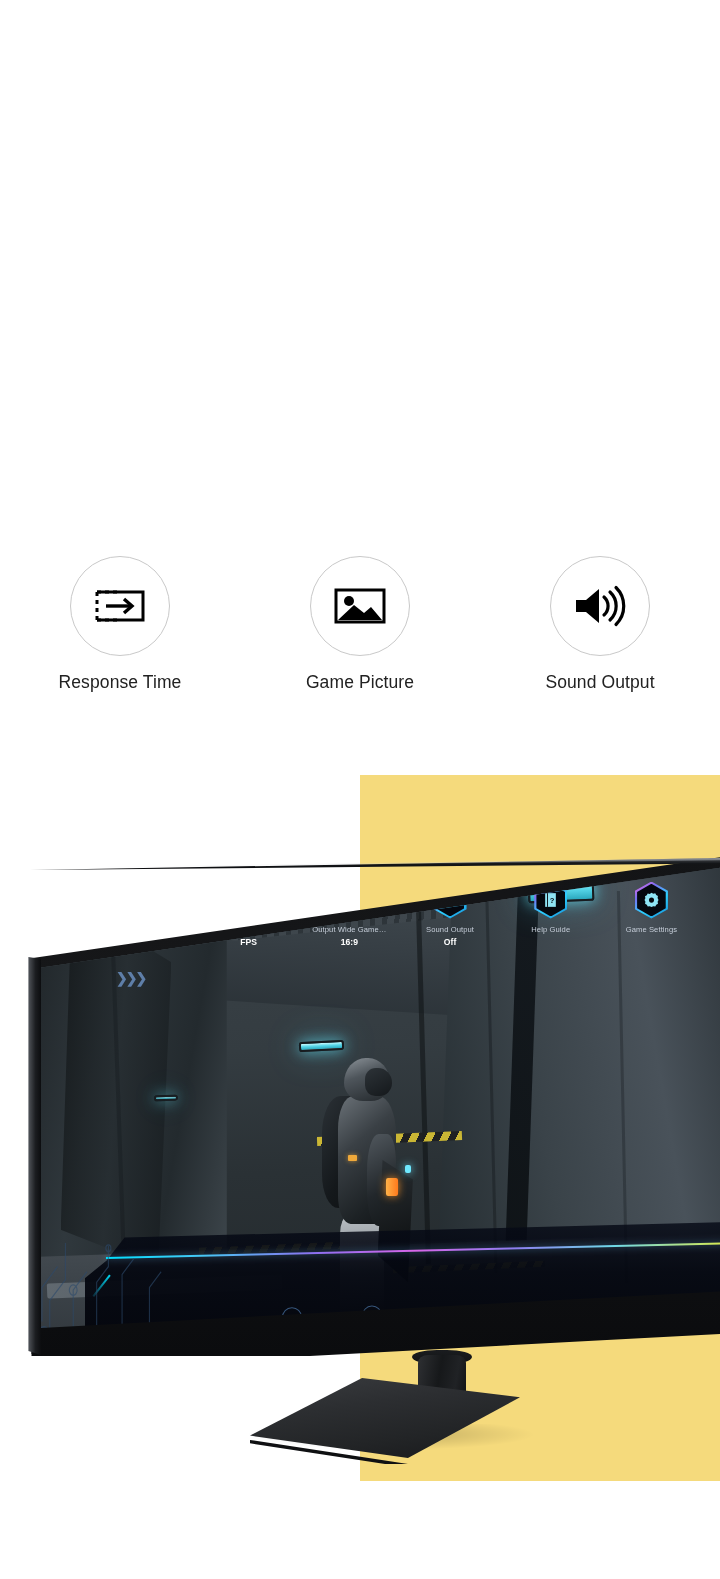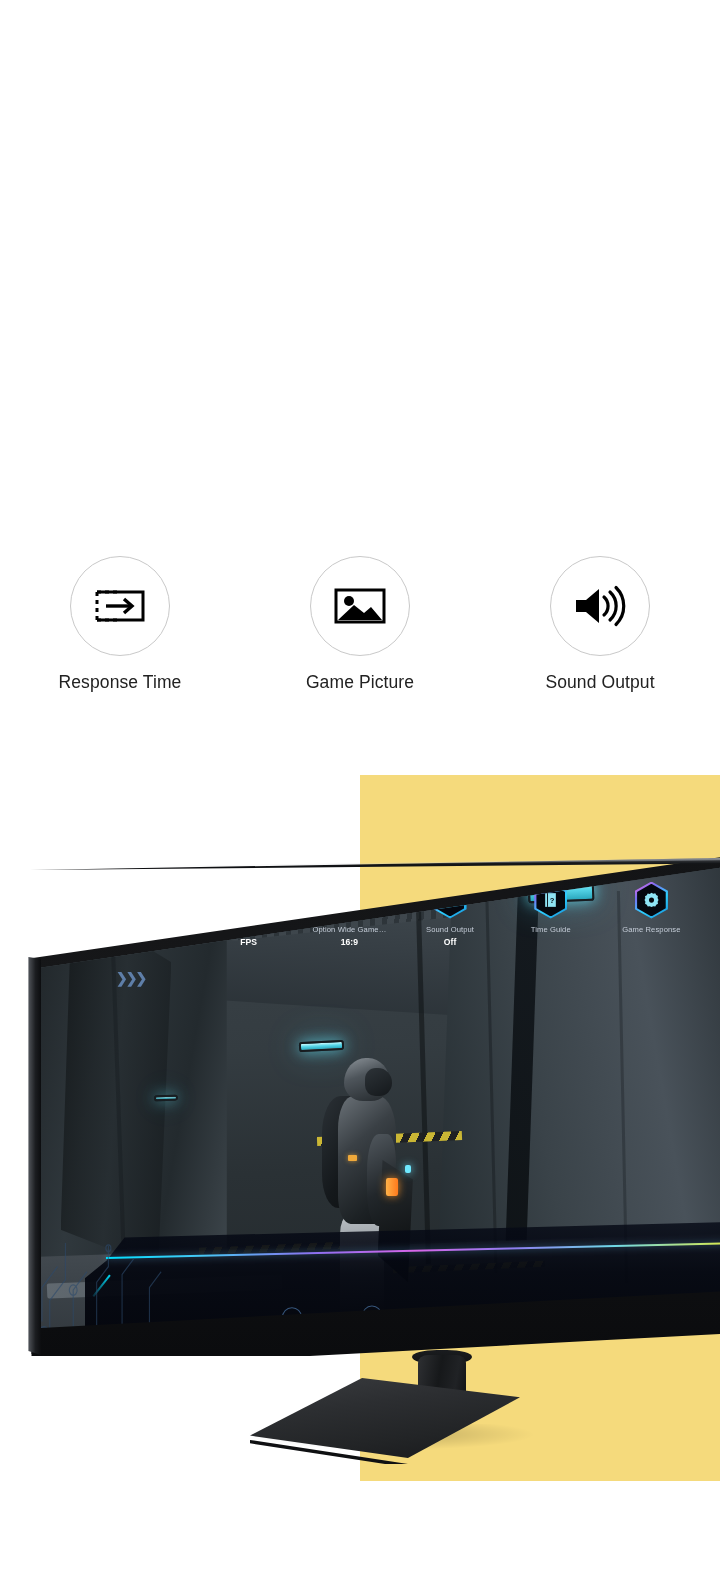--- a/index.html
+++ b/index.html
@@ -474,21 +474,21 @@
               <span>
                 <svg width="18" height="15" viewBox="0 0 54 44">
                   <path d="M3 4 H51 V34 H3 Z" fill="#8fe4f5"></path>
                   <path d="M5 6 L16 6 L5 17 Z" fill="#05080f"></path>
                   <path d="M49 32 L38 32 L49 21 Z" fill="#05080f"></path>
                   <rect x="21" y="37" width="13" height="3.6" fill="#8fe4f5"></rect>
                 </svg>
               </span>
             </div>
           </div>
-          <div class="osd-name">Option Wide Game…</div>
+          <div class="osd-name">Output Wide Game…</div>
           <div class="osd-val">16:9</div>
         </div>
 
         <div class="osd-item">
           <div class="hexwrap">
             <div class="hexborder"></div>
             <div class="hexfill">
               <span>
                 <svg width="19" height="15" viewBox="0 0 54 44">
                   <path d="M3 16 H13 L26 5 V39 L13 28 H3 Z" fill="#8fe4f5"></path>
@@ -508,37 +508,37 @@
             <div class="hexfill">
               <span>
                 <svg width="15" height="16" viewBox="0 0 36 42">
                   <rect x="4" y="3" width="28" height="36" fill="#8fe4f5"></rect>
                   <rect x="9" y="3" width="2.4" height="36" fill="#05080f"></rect>
                   <text x="22" y="29" font-size="20" font-family="Liberation Sans, sans-serif" font-weight="700" fill="#05080f" text-anchor="middle">?</text>
                 </svg>
               </span>
             </div>
           </div>
-          <div class="osd-name">Time Guide</div>
+          <div class="osd-name">Help Guide</div>
           <div class="osd-val"></div>
         </div>
 
         <div class="osd-item">
           <div class="hexwrap">
             <div class="hexborder"></div>
             <div class="hexfill">
               <span>
                 <svg width="17" height="17" viewBox="0 0 40 40">
                   <path fill="#8fe4f5" d="M20 2 l4.2 2.1 4.6-.9 2.3 4.1 4.1 2.3-.9 4.6L36.5 19l-2.1 4.2.9 4.6-4.1 2.3-2.3 4.1-4.6-.9L20 35.4l-4.2-2.1-4.6.9-2.3-4.1-4.1-2.3.9-4.6L3.5 19l2.1-4.2-.9-4.6 4.1-2.3 2.3-4.1 4.6.9z"></path>
                   <circle cx="20" cy="19" r="6" fill="#05080f"></circle>
                 </svg>
               </span>
             </div>
           </div>
-          <div class="osd-name">Game Response</div>
+          <div class="osd-name">Game Settings</div>
           <div class="osd-val"></div>
         </div>
 
       </div>
 
       <div class="osd-status">
         <div class="stat-pill">
           <div class="stat-badge">FPS</div>
           <div class="stat-text">780</div>
         </div>

